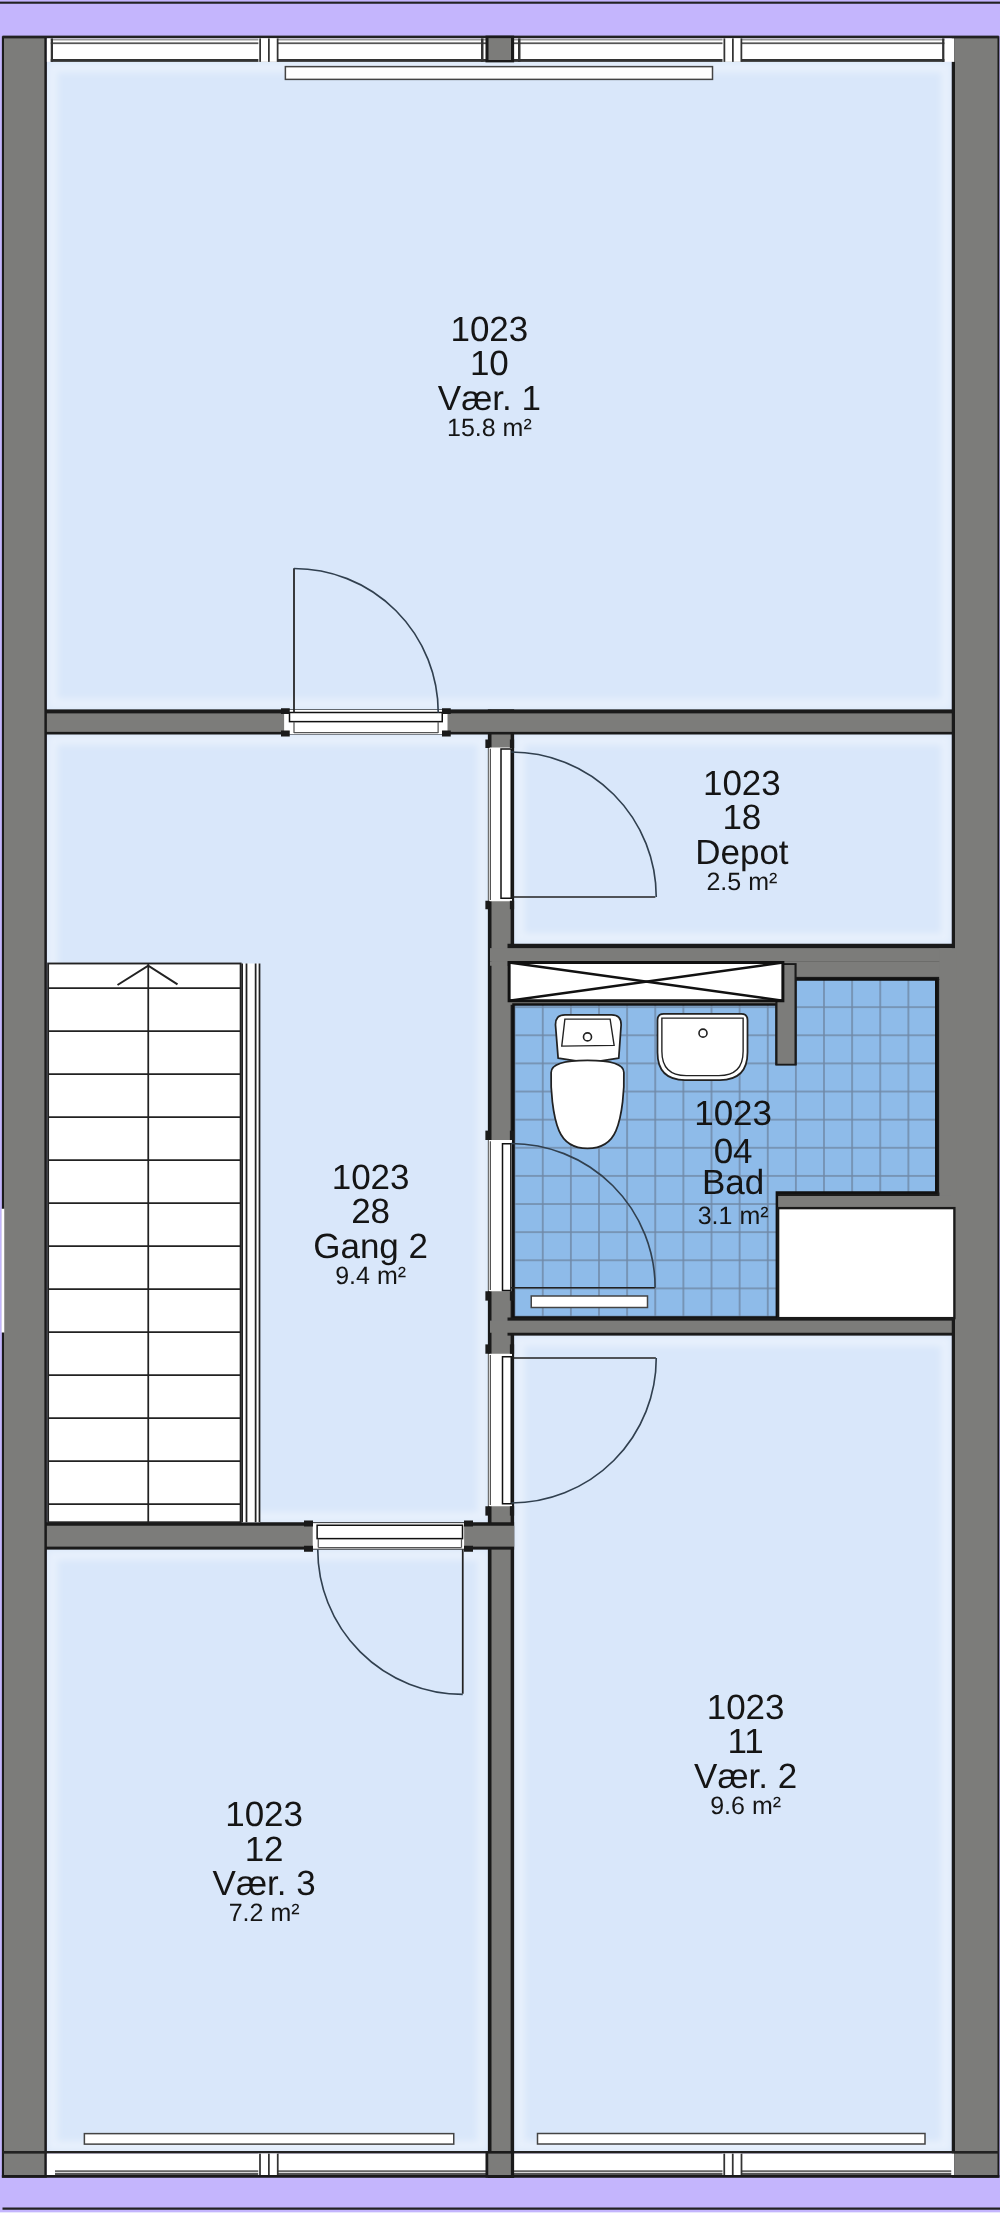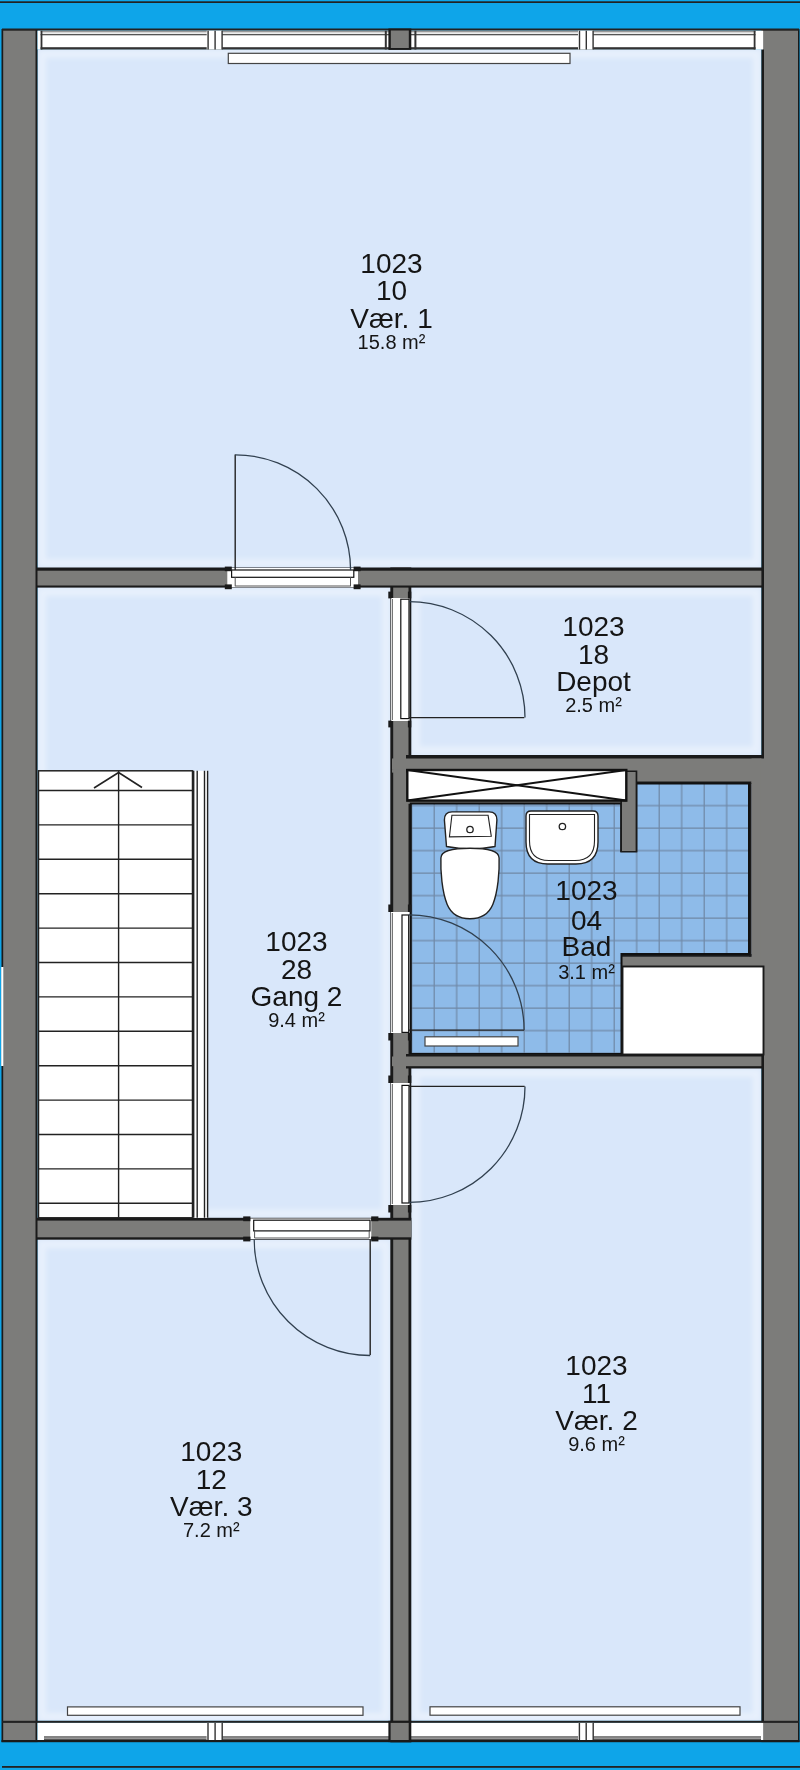--- a/index.html
+++ b/index.html
@@ -1,16 +1,16 @@
 <!DOCTYPE html>
 <html><head>
 <meta charset="utf-8">
 <style>
 html,body{margin:0;padding:0;background:#fff;}
-#page{position:relative;width:800px;height:1770px;background:#0ea5e9;overflow:hidden;}
+#page{position:relative;width:800px;height:1770px;background:#c4b5fd;overflow:hidden;}
 svg{display:block;}
 text{font-family:"Liberation Sans",sans-serif;fill:#151515;}
 .t1{font-size:28px;}
 .t2{font-size:20px;}
 </style>
 </head>
 <body>
 <div id="page">
 <svg width="800" height="1770" viewBox="0 0 800 1770">
 <defs>

